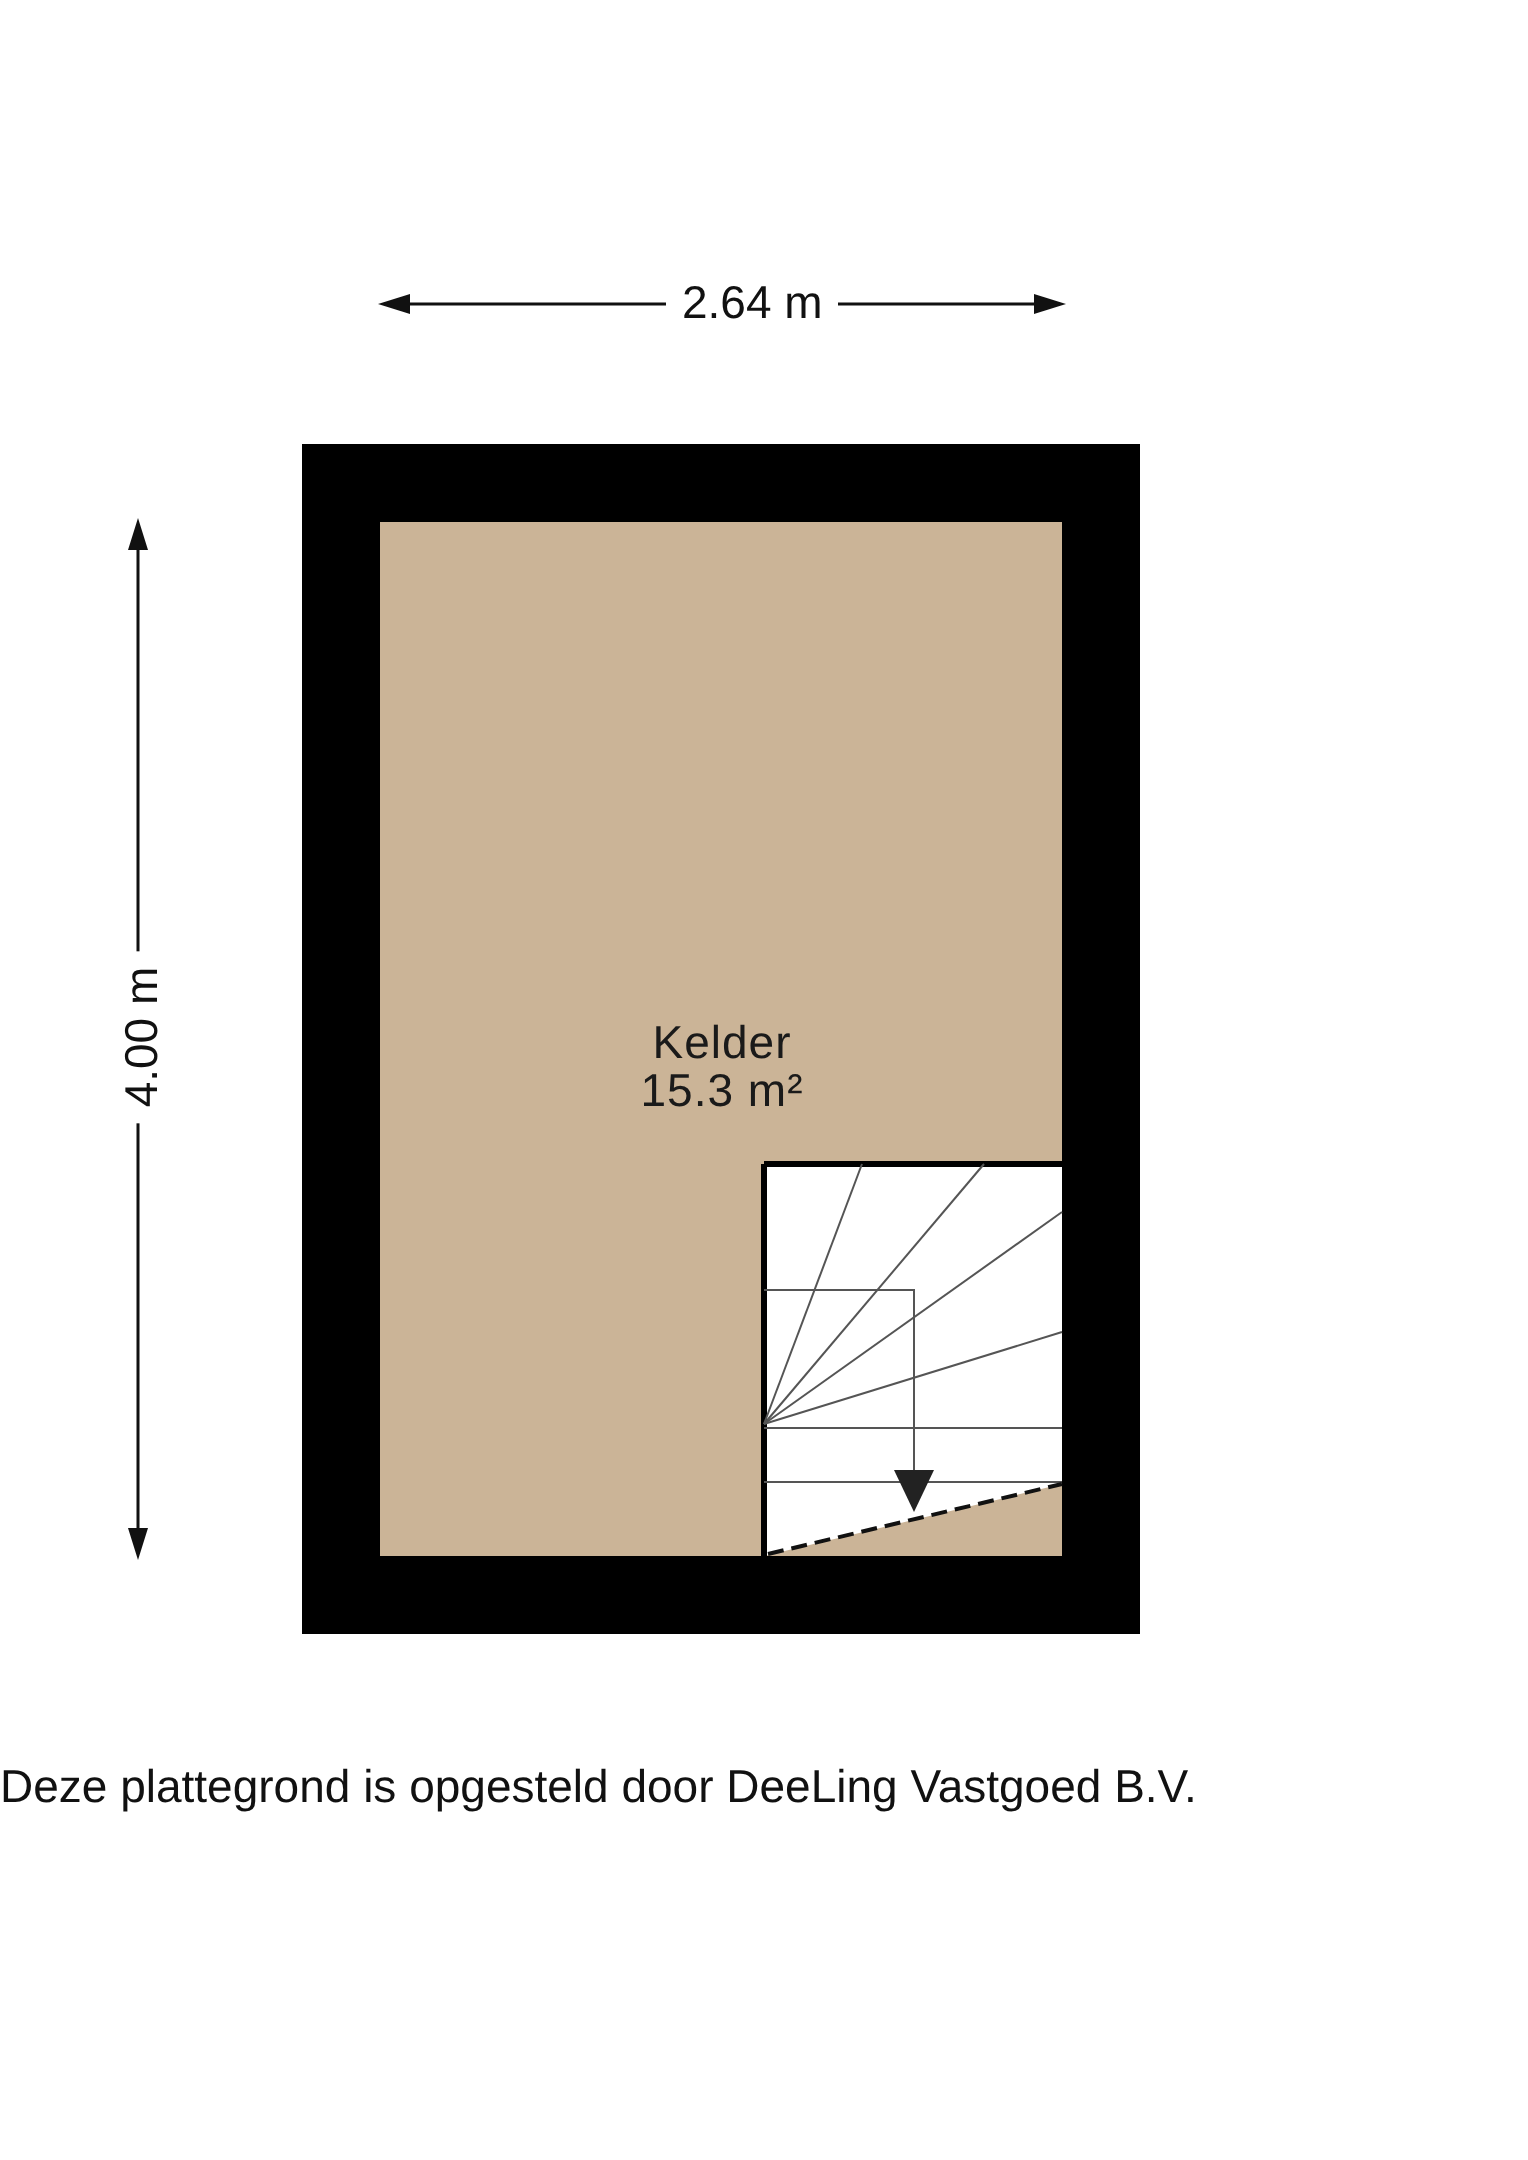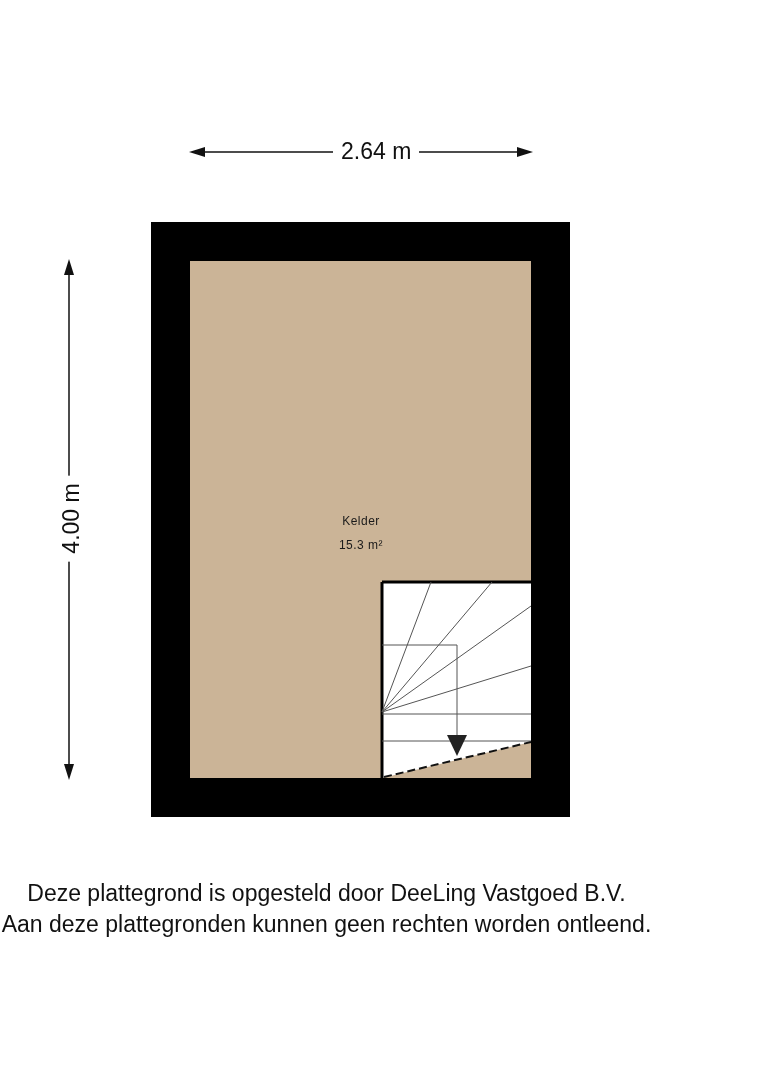--- a/index.html
+++ b/index.html
@@ -1,20 +1,20 @@
 <!DOCTYPE html>
 <html><head>
   <meta charset="utf-8">
   <style>
     html, body { margin:0; padding:0; }
     body { width:764px; height:1080px; background:#ffffff; position:relative; overflow:hidden; font-family:"Liberation Sans", sans-serif; }
     .abs { position:absolute; }
     .dim-label { font-size:23px; color:#111; background:#fff; padding:0 8px; white-space:nowrap; }
-    .room-label { font-size:12px; color:#1a1a1a; text-align:center; line-height:24px; letter-spacing:0.5px; }
-    .footer { left:0; width:653px; text-align:center; font-size:23px; color:#111; line-height:31px; }
+    .room-label { font-size:23px; color:#1a1a1a; text-align:center; line-height:24px; letter-spacing:0.5px; }
+    .footer { left:0; width:653px; text-align:left; font-size:23px; color:#111; line-height:31px; }
   </style>
 </head>
 <body>
 
 <svg class="abs" style="left:0;top:0;" width="764" height="1080" viewBox="0 0 764 1080">
 
   <line x1="196" y1="152" x2="526" y2="152" stroke="#111" stroke-width="1.5"></line>
   <polygon points="189,152 205,147 205,157" fill="#111"></polygon>
   <polygon points="533,152 517,147 517,157" fill="#111"></polygon>
 
@@ -51,14 +51,13 @@
 
 <div class="abs dim-label" style="left:28px;top:505px;transform:rotate(-90deg);transform-origin:center;">4.00 m</div>
 
 <div class="abs room-label" style="left:300px;top:509px;width:122px;">
   <div>Kelder</div>
   <div>15.3 m²</div>
 </div>
 
 <div class="abs footer" style="top:878px;">
   <div>Deze plattegrond is opgesteld door DeeLing Vastgoed B.V.</div>
-  <div>Aan deze plattegronden kunnen geen rechten worden ontleend.</div>
 </div>
 
 </body></html>

